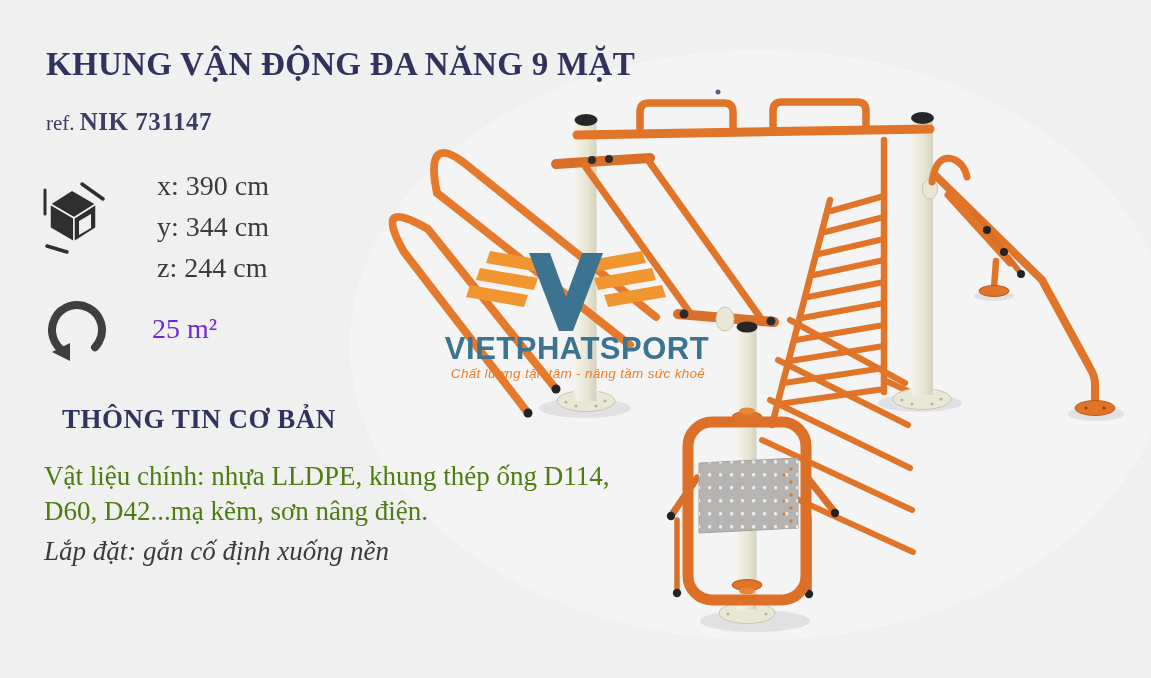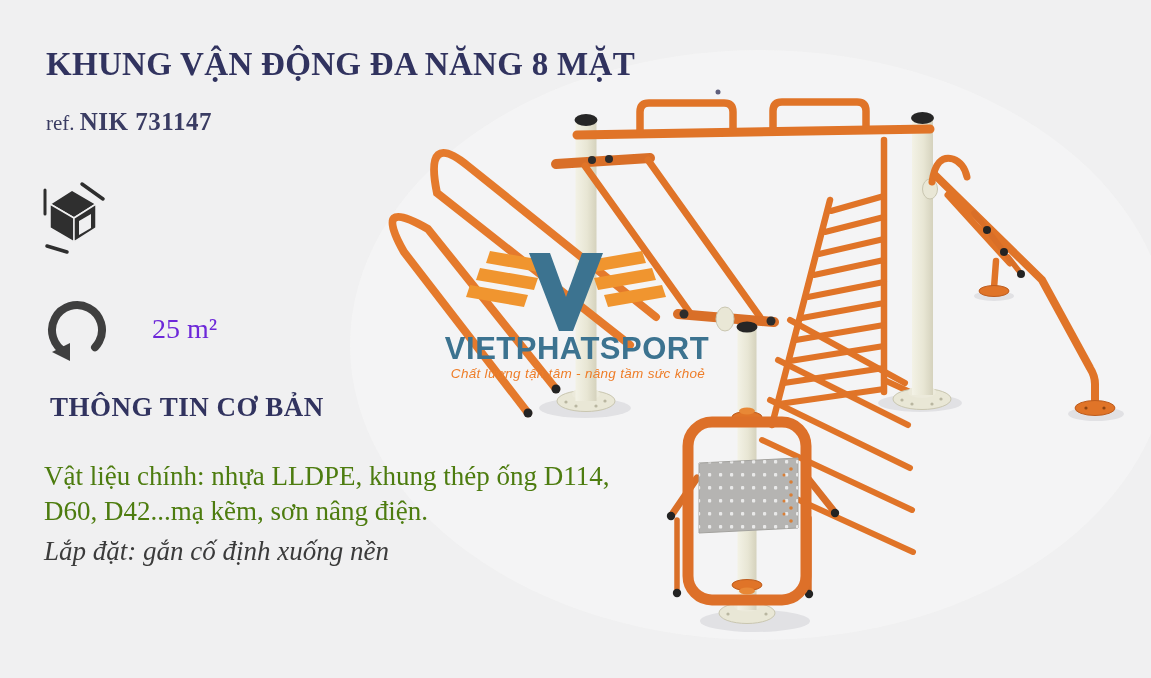--- a/index.html
+++ b/index.html
@@ -25,21 +25,21 @@
   .dims{
     position:absolute;left:157px;top:165px;
     font-size:28px;color:#3b3b3b;line-height:41px;white-space:nowrap;
   }
   .rot-icon{position:absolute;left:44px;top:297px;width:64px;height:70px;}
   .area{
     position:absolute;left:152px;top:313px;
     font-size:28px;color:#6d28d9;white-space:nowrap;
   }
   .heading{
-    position:absolute;left:46px;top:388px;margin:4px;
+    position:absolute;left:46px;top:388px;margin:16px;
     font-size:27px;font-weight:bold;letter-spacing:.5px;
     color:#31335f;white-space:nowrap;
   }
   .materials{
     position:absolute;left:44px;top:459px;
     font-size:27px;color:#4d7c0f;line-height:35px;
   }
   .materials div{white-space:nowrap;}
   .install{
     position:absolute;left:44px;top:536px;
@@ -213,39 +213,44 @@
         <polygon points="642,251 584,261 588,273 646,263"></polygon>
         <polygon points="652,268 594,278 598,290 656,280"></polygon>
         <polygon points="662,285 604,295 608,307 666,297"></polygon>
       </g>
       <polygon points="529,253 550,253 566,297 582,253 603,253 573,331 559,331" fill="#3c7390"></polygon>
       <text x="577" y="359" text-anchor="middle" font-family="Liberation Sans, DejaVu Sans, sans-serif" font-weight="bold" font-size="31" letter-spacing="0.5" fill="#3c7390">VIETPHATSPORT</text>
       <text x="578" y="378" text-anchor="middle" font-family="Liberation Sans, DejaVu Sans, sans-serif" font-style="italic" font-size="13.5" letter-spacing="0.3" fill="#ee7d28">Chất lượng tận tâm - nâng tầm sức khoẻ</text>
     </g>
   </svg>
 
-  <h1 class="title">KHUNG VẬN ĐỘNG ĐA NĂNG 8 MẶT</h1>
+  <h1 class="title">KHUNG VẬN ĐỘNG ĐA NĂNG 9 MẶT</h1>
 
   <div class="ref">
     <span>ref.</span>
     <b>NIK 731147</b>
   </div>
 
   <div class="dim-icon">
     <svg width="70" height="82" viewBox="0 0 70 82">
       <line x1="5" y1="14" x2="5" y2="38" stroke="#2e2e2e" stroke-width="3" stroke-linecap="round"></line>
       <line x1="42" y1="8" x2="63" y2="23" stroke="#2e2e2e" stroke-width="3.5" stroke-linecap="round"></line>
       <polygon points="10,28 32,14 56,28 34,42" fill="#2f2f2f" stroke="#f0f0f1" stroke-width="1.5"></polygon>
       <polygon points="10,28 34,42 34,66 10,52" fill="#2f2f2f" stroke="#f0f0f1" stroke-width="1.5"></polygon>
       <polygon points="34,42 56,28 56,52 34,66" fill="#2f2f2f" stroke="#f0f0f1" stroke-width="1.5"></polygon>
       <polygon points="39,45 51,38 51,52 39,59" fill="#f0f0f1"></polygon>
       <line x1="7" y1="70" x2="27" y2="76" stroke="#2e2e2e" stroke-width="3.5" stroke-linecap="round"></line>
     </svg>
   </div>
 
+  <div class="dims">
+    <div>x: 390 cm</div>
+    <div>y: 344 cm</div>
+    <div>z: 244 cm</div>
+  </div>
 
   <div class="rot-icon">
     <svg width="64" height="70" viewBox="0 0 64 70">
       <circle cx="33" cy="33" r="25" fill="none" stroke="#3f3f3f" stroke-width="8" stroke-dasharray="124 34" stroke-linecap="round" transform="rotate(118 33 33)"></circle>
       <polygon points="26,46 8,55 26,64" fill="#3f3f3f"></polygon>
     </svg>
   </div>
 
   <div class="area">25 m²</div>
 

